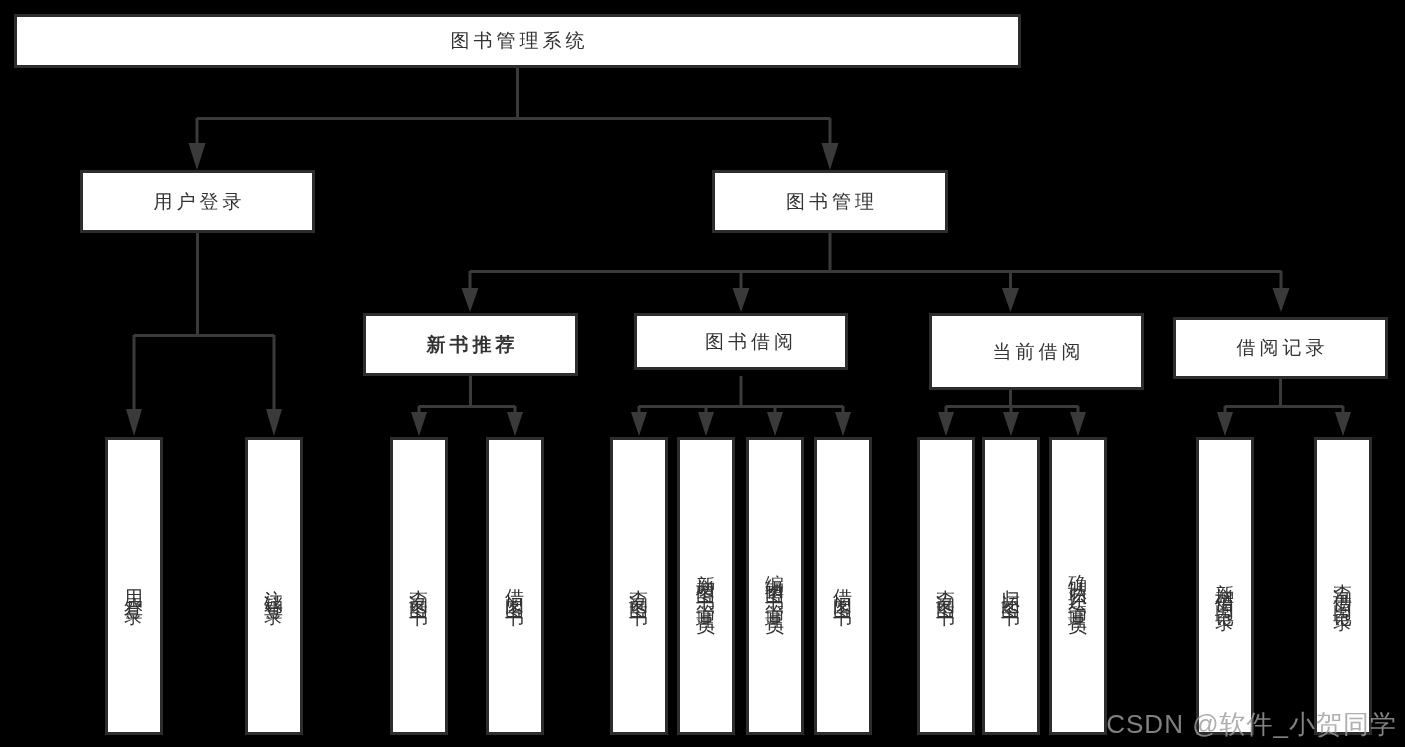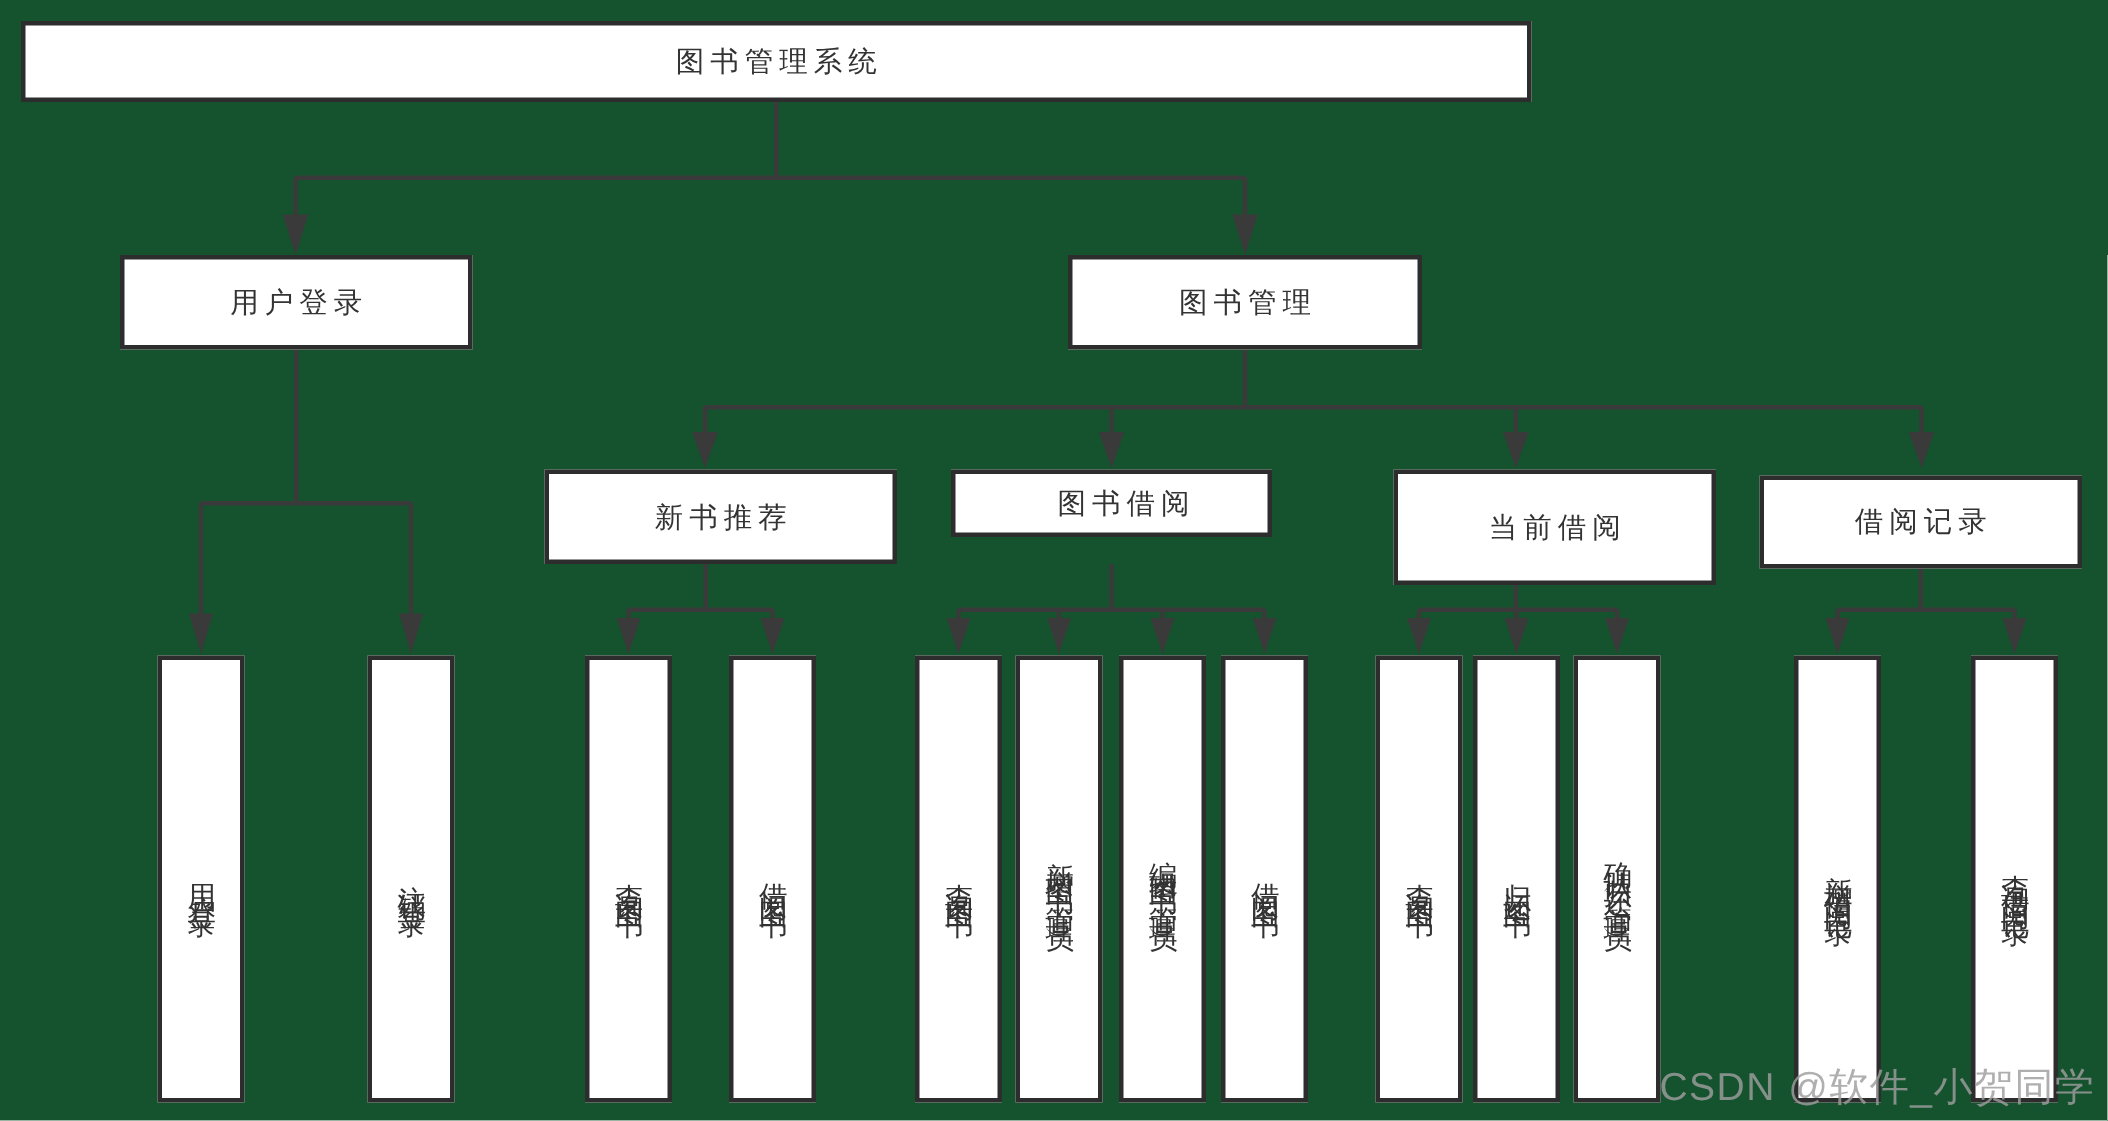--- a/index.html
+++ b/index.html
@@ -1,20 +1,20 @@
 <!DOCTYPE html>
 <html><head>
 <meta charset="utf-8">
 <style>
   html, body { margin: 0; padding: 0; background: #ffffff; }
   .canvas {
     position: relative;
     width: 1405px;
     height: 747px;
-    background: #14532d;
+    background: #000000;
     font-family: "Liberation Sans", "DejaVu Sans", sans-serif;
     overflow: hidden;
   }
   .connectors {
     position: absolute;
     left: 0; top: 0;
     width: 1405px; height: 747px;
     z-index: 1;
   }
   .connectors path { stroke: #3a3a3a; stroke-width: 3; fill: none; }
@@ -32,22 +32,22 @@
   }
   .hlabel {
     font-size: 19px;
     letter-spacing: 4px;
     text-indent: 4px;
     white-space: nowrap;
   }
   .root  { left: 14px;  top: 14px;  width: 1007px; height: 54px; }
   .lv2-a { left: 80px;  top: 170px; width: 235px;  height: 63px; }
   .lv2-b { left: 712px; top: 170px; width: 236px;  height: 63px; }
-  .lv3-a { left: 363px;  top: 313px; width: 235px; height: 63px; }
-  .lv3-b { left: 634px;  top: 313px; width: 214px; height: 45px; padding-left: 16px; }
+  .lv3-a { left: 363px;  top: 313px; width: 215px; height: 63px; font-weight: bold; }
+  .lv3-b { left: 634px;  top: 313px; width: 214px; height: 57px; padding-left: 16px; }
   .lv3-c { left: 929px;  top: 313px; width: 215px; height: 77px; }
   .lv3-d { left: 1173px; top: 317px; width: 215px; height: 62px; }
   .leaf { top: 437px; height: 298px; width: 58px; }
   .leaf .vlabel {
     writing-mode: vertical-rl;
     text-orientation: mixed;
     font-size: 19px;
     letter-spacing: 6px;
     line-height: 1;
     white-space: nowrap;

